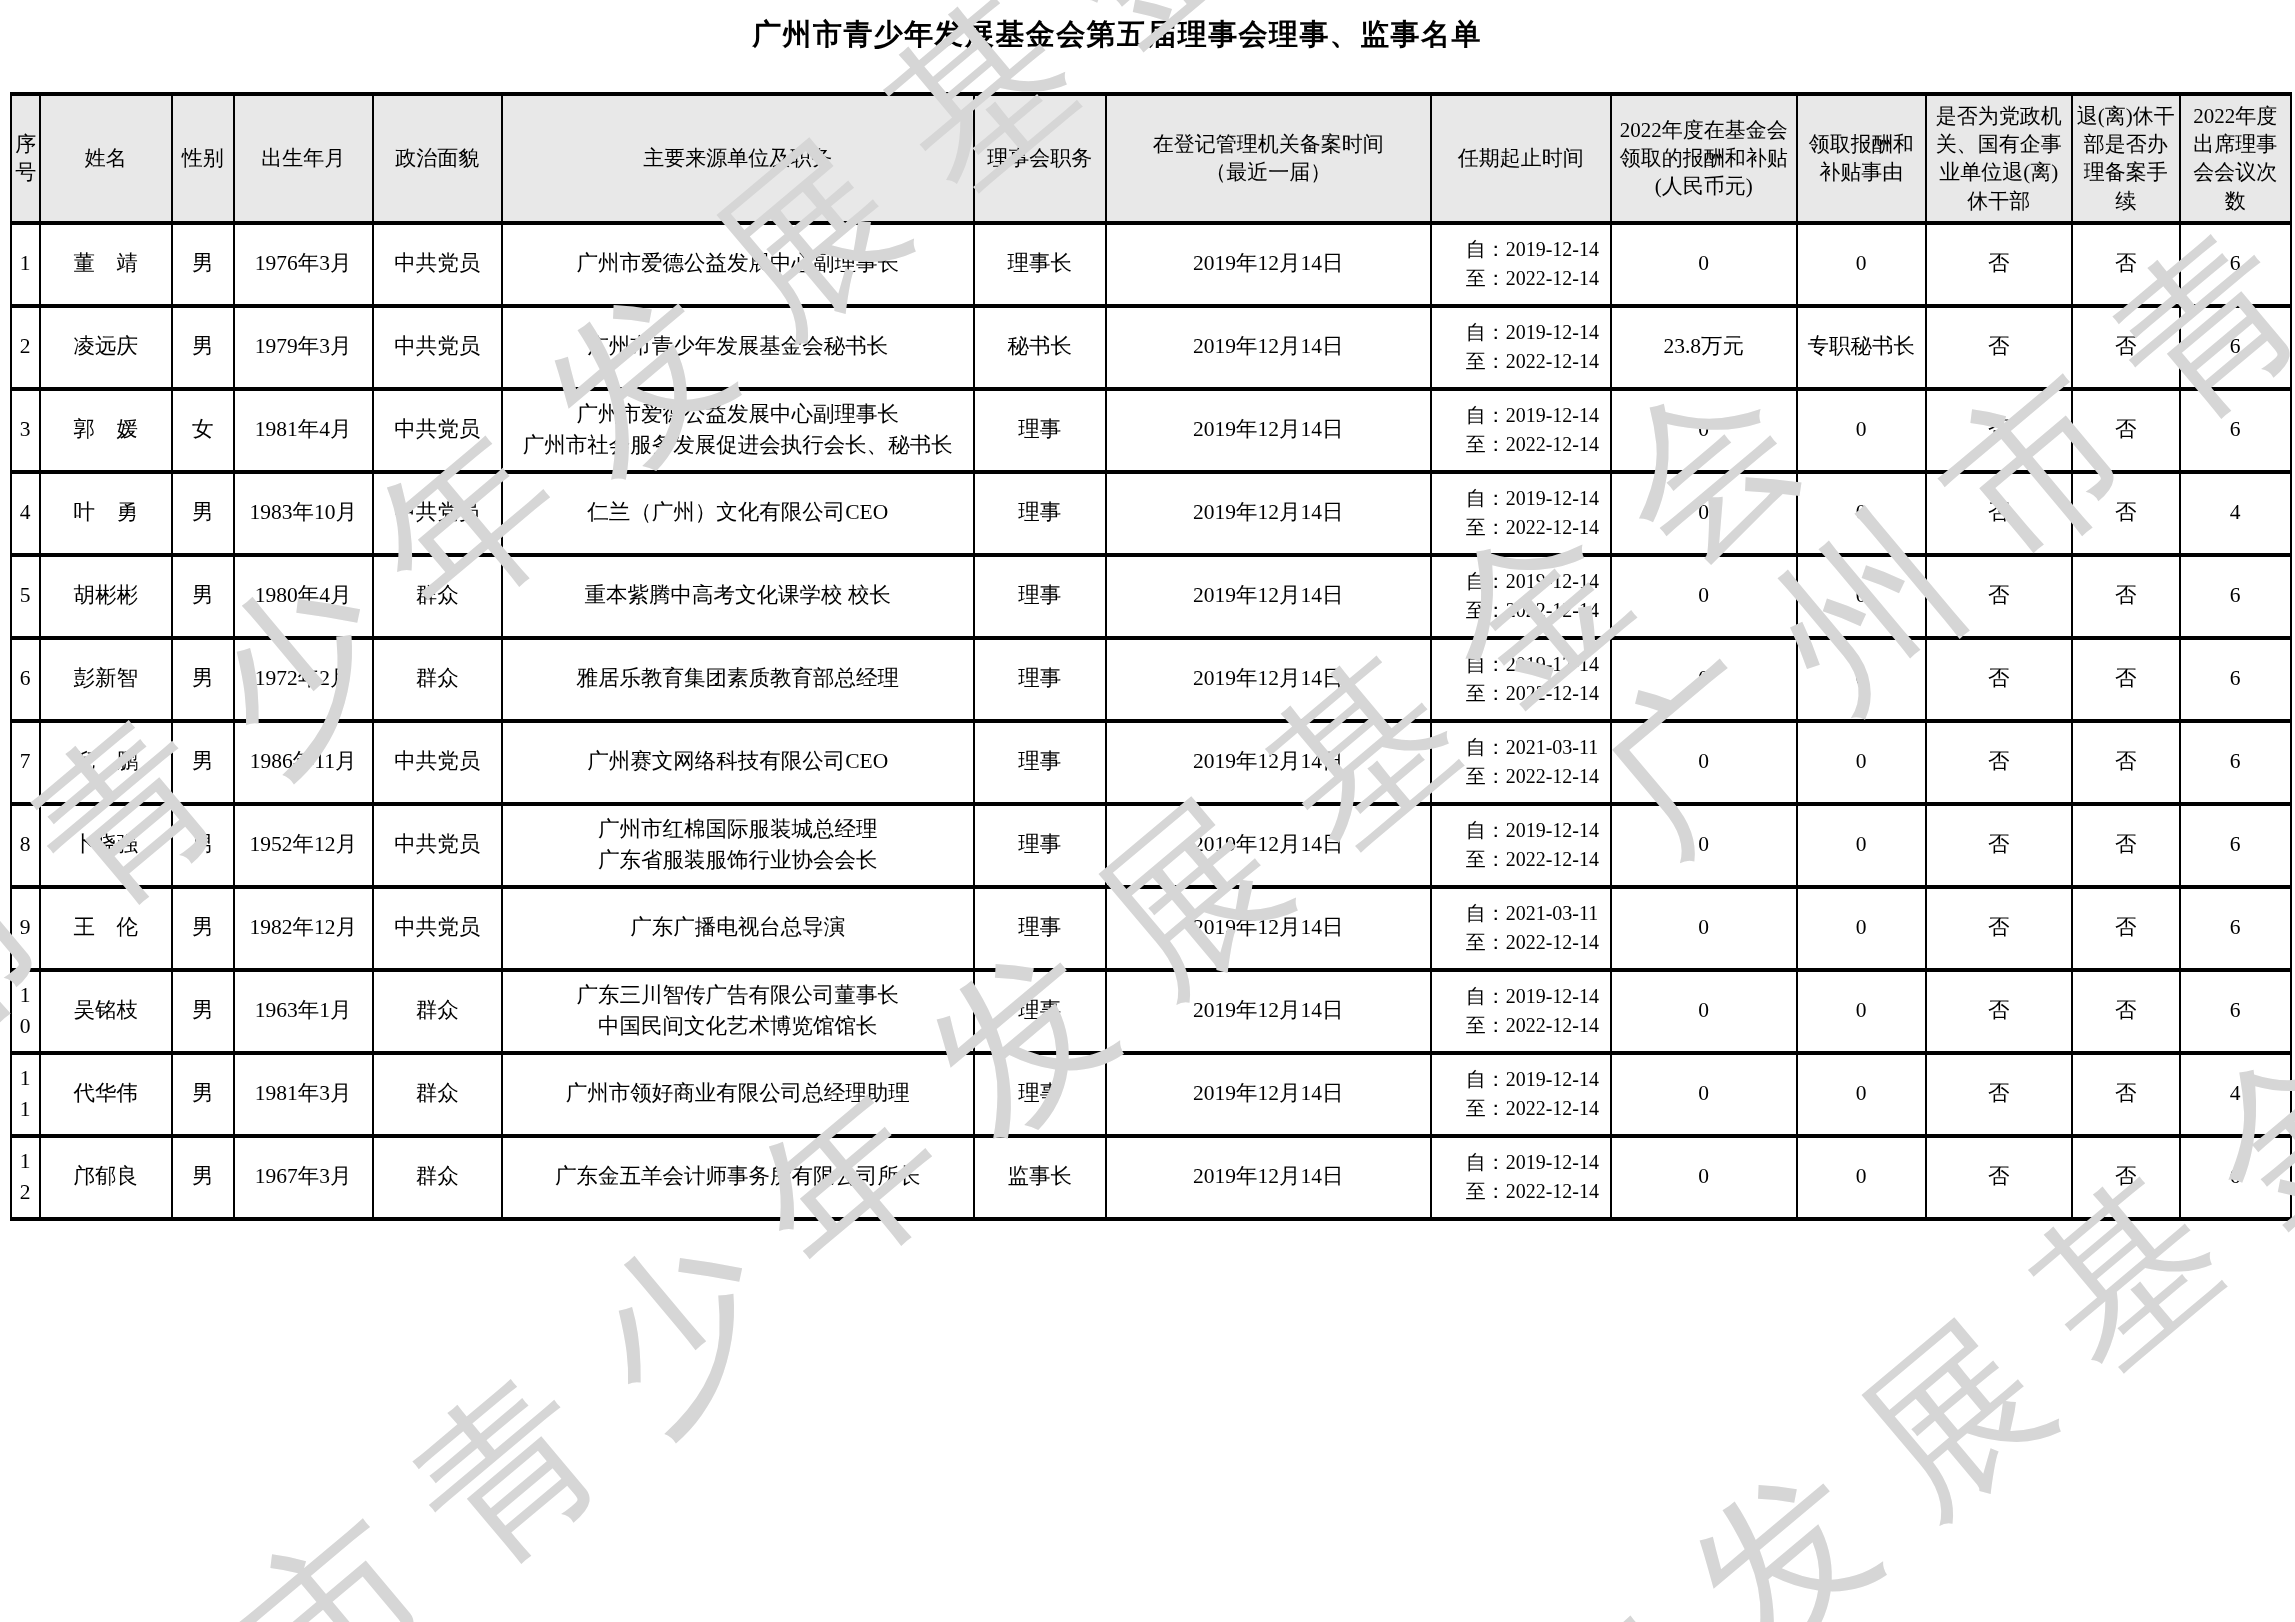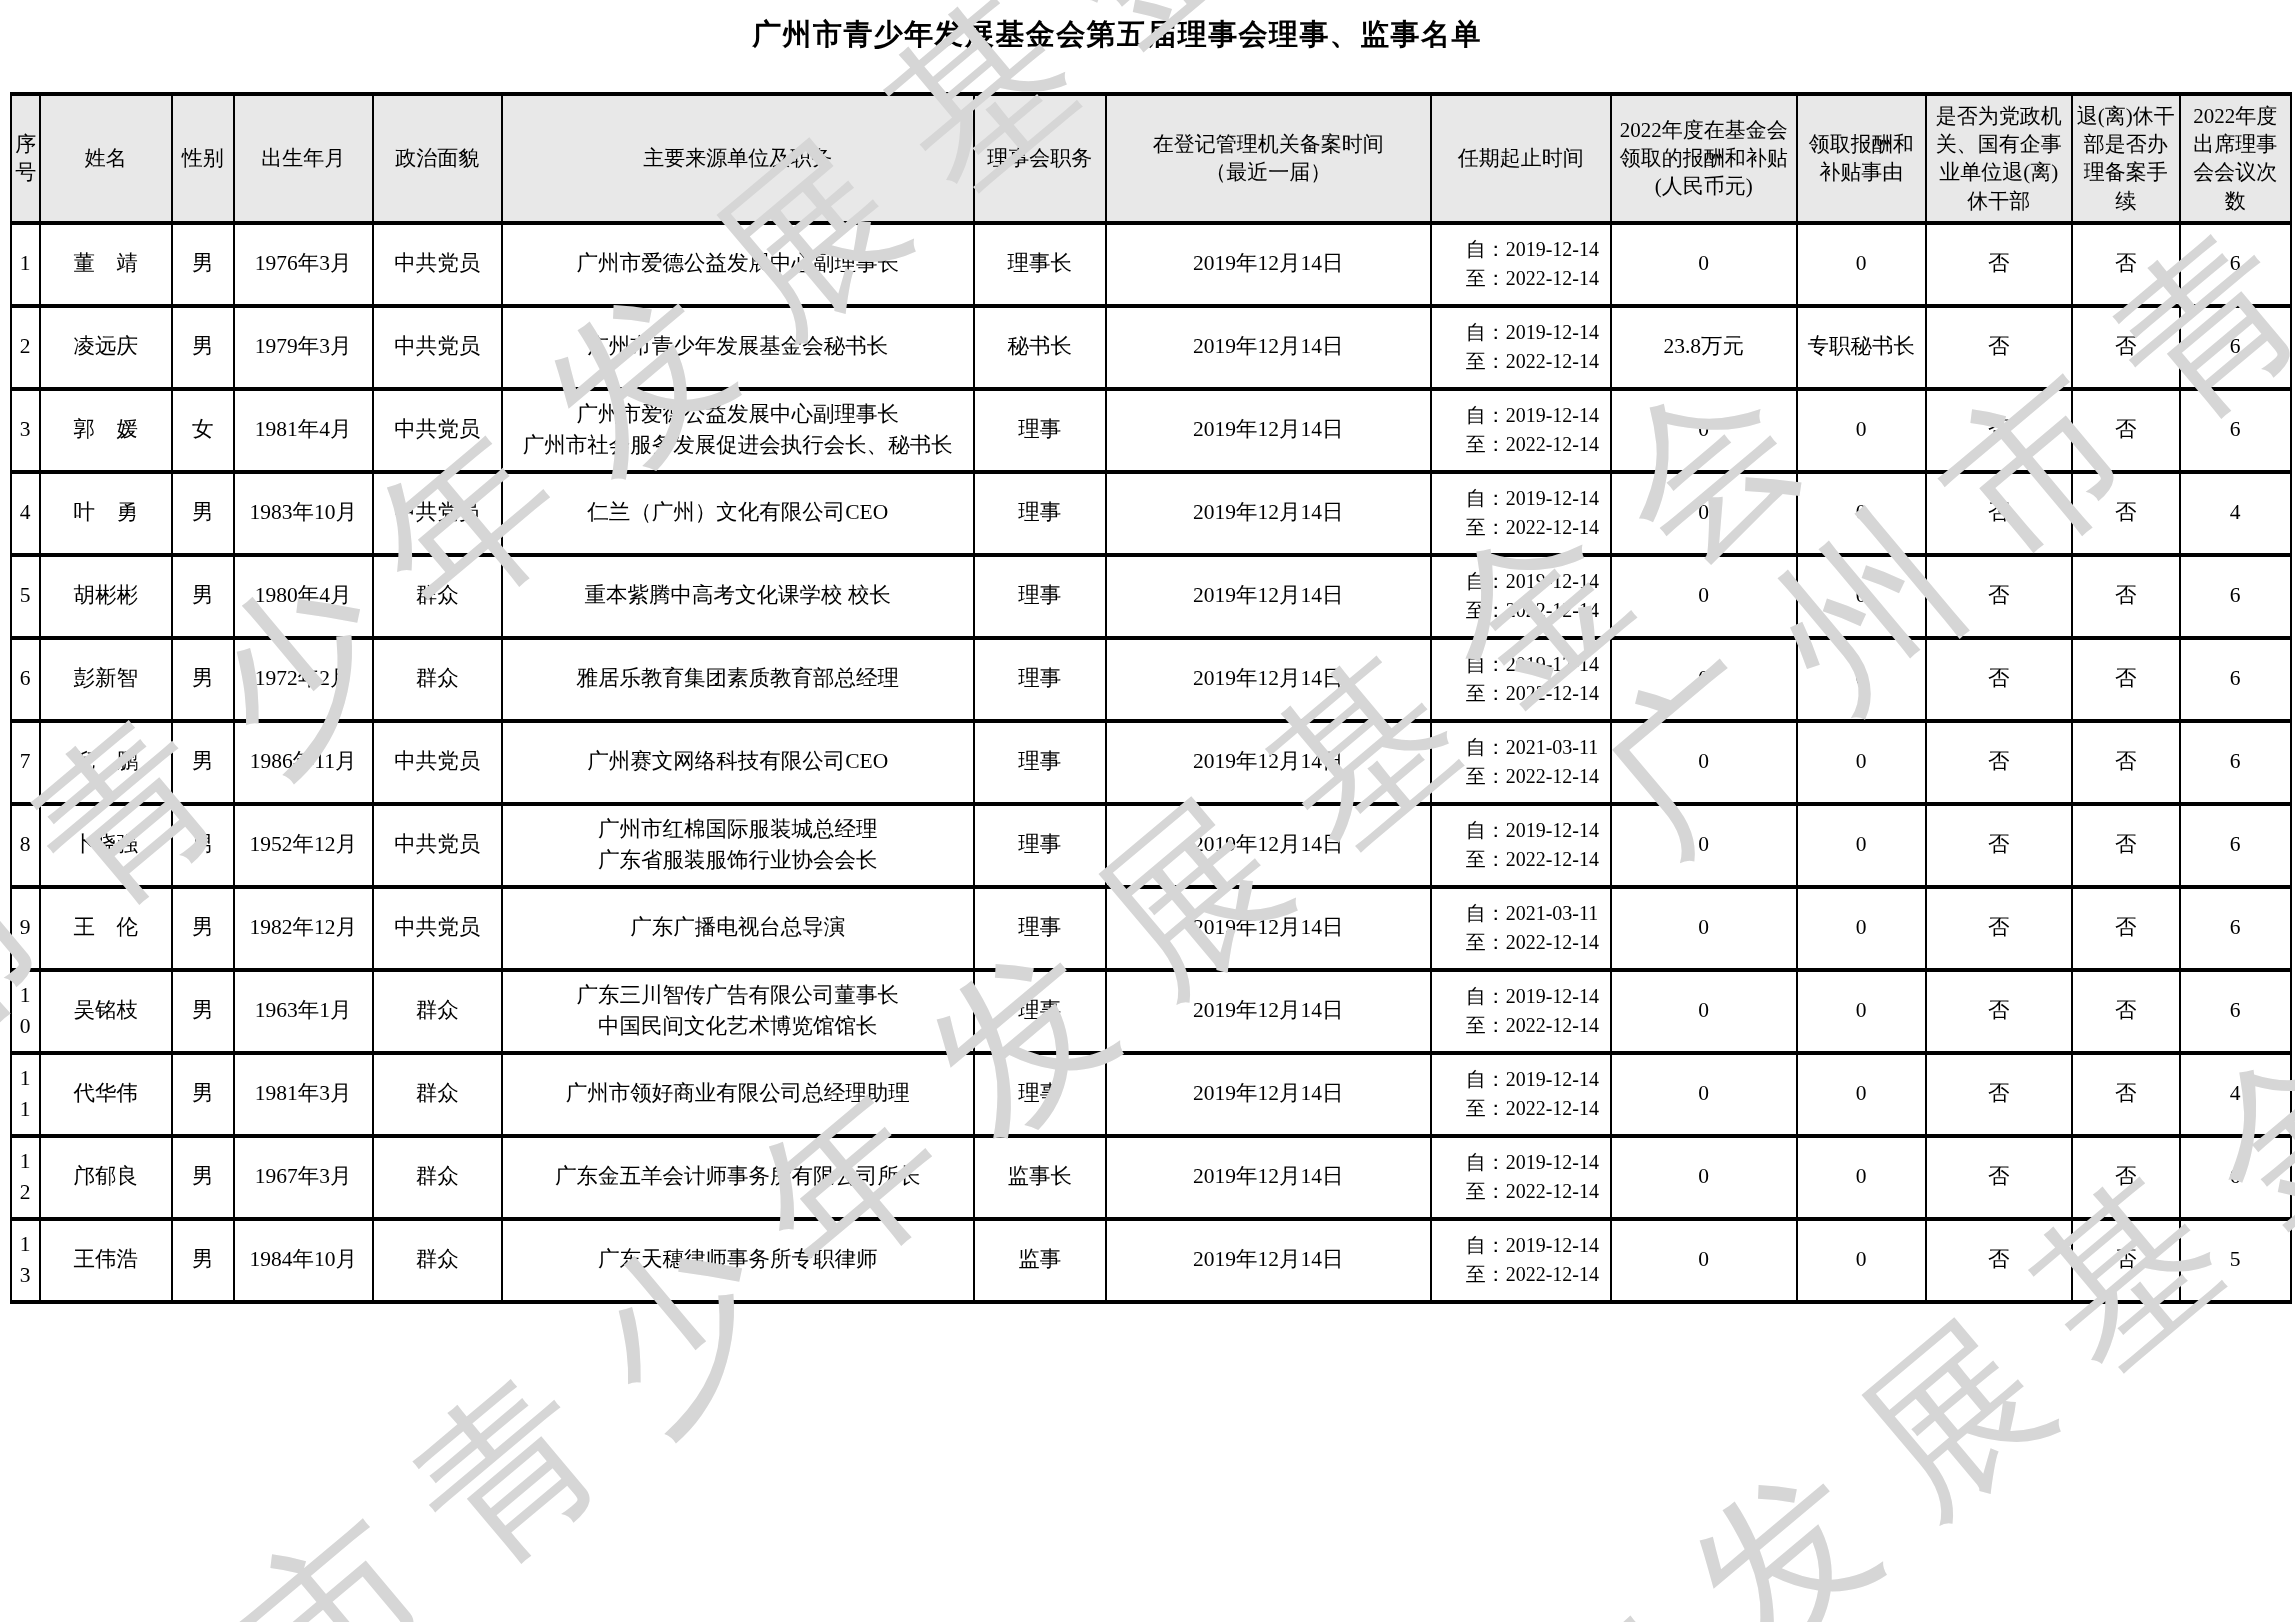--- a/index.html
+++ b/index.html
@@ -397,41 +397,20 @@
           <td class="col-term">
             <div>自：2019-12-14</div>
             <div>至：2022-12-14</div>
           </td>
           <td class="col-pay">0</td>
           <td class="col-reason">0</td>
           <td class="col-retired">否</td>
           <td class="col-filed">否</td>
           <td class="col-meetings">6</td>
         </tr>
-        <tr>
-          <td class="col-no">13</td>
-          <td class="col-name">王伟浩</td>
-          <td class="col-gender">男</td>
-          <td class="col-birth">1984年10月</td>
-          <td class="col-political">群众</td>
-          <td class="col-org">
-            <div>广东天穗律师事务所专职律师</div>
-          </td>
-          <td class="col-position">监事</td>
-          <td class="col-record">2019年12月14日</td>
-          <td class="col-term">
-            <div>自：2019-12-14</div>
-            <div>至：2022-12-14</div>
-          </td>
-          <td class="col-pay">0</td>
-          <td class="col-reason">0</td>
-          <td class="col-retired">否</td>
-          <td class="col-filed">否</td>
-          <td class="col-meetings">5</td>
-        </tr>
       </tbody>
   </table>
 </div>
 
 <div class="watermark-layer">
   <div class="watermark-text wm-a" style="color: rgb(214, 214, 214);">广州市青少年发展基金会</div>
   <div class="watermark-text wm-b" style="color: rgb(214, 214, 214);">广州市青少年发展基金会</div>
   <div class="watermark-text wm-c" style="color: rgb(214, 214, 214);">广州市青少年发展基金会</div>
   <div class="watermark-text wm-d" style="color: rgb(214, 214, 214);">广州市青少年发展基金会</div>
 </div>

